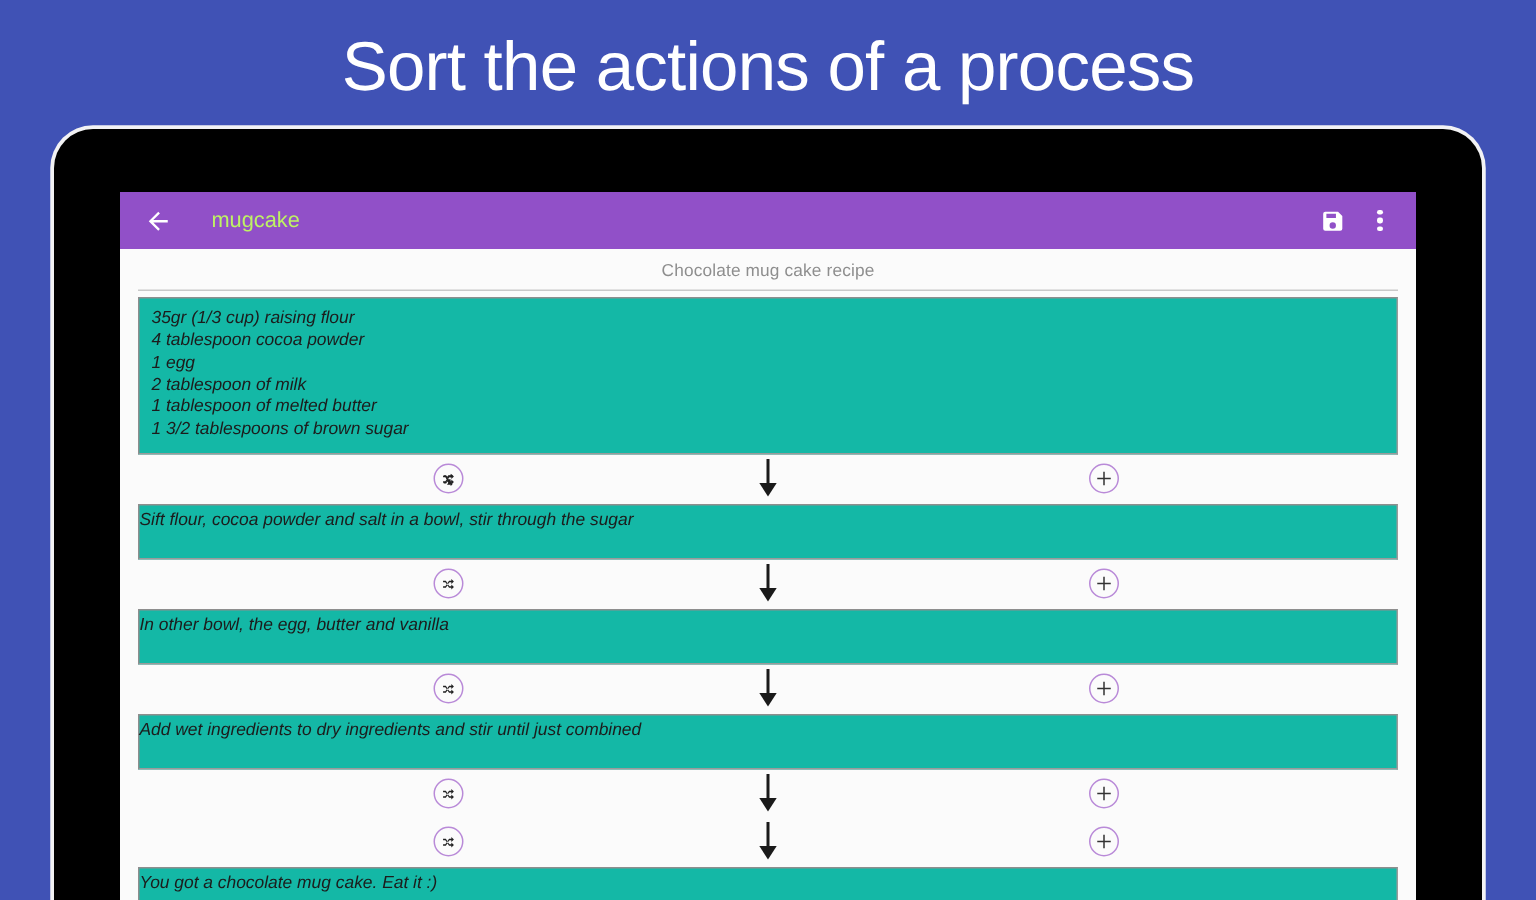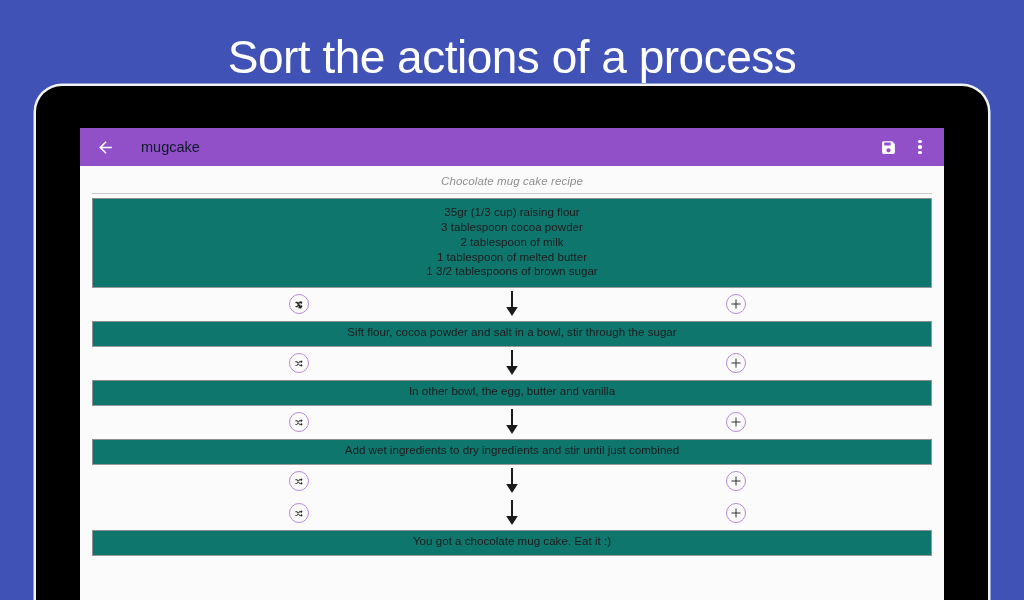--- a/index.html
+++ b/index.html
@@ -19,21 +19,21 @@
     position: relative;
     width: 1024px;
     height: 600px;
     background: #4052b5;
     overflow: hidden;
   }
 
   
   .headline {
     position: absolute;
-    top: 26px;
+    top: 13px;
     left: 0;
     width: 1024px;
     text-align: center;
     color: #ffffff;
     font-size: 46px;
     font-weight: 400;
     letter-spacing: -0.5px;
     line-height: 62px;
     white-space: nowrap;
   }
@@ -73,21 +73,21 @@
   }
   .appbar-back {
     width: 26px;
     height: 26px;
     display: flex;
     align-items: center;
     justify-content: center;
     flex: 0 0 auto;
   }
   .appbar-title {
-    color: #0f172a;
+    color: #bef264;
     font-size: 14.5px;
     font-weight: 400;
     margin-left: 23px;
     flex: 1 1 auto;
     white-space: nowrap;
     overflow: hidden;
   }
   .appbar-action {
     width: 28px;
     height: 28px;
@@ -120,47 +120,47 @@
     box-sizing: border-box;
     overflow: hidden;
   }
 
   .recipe-title {
     text-align: center;
     color: #8e8e8e;
     font-size: 11.5px;
     padding: 9px 0 6px;
     letter-spacing: 0.1px;
-    font-style: italic;
   }
   .divider {
     height: 1px;
     background: #c9c9c9;
     margin: 0 0 4px 0;
   }
 
   .box {
     border: 1px solid #9a9a9a;
     border-top-color: #8e8e8e;
     border-left-color: #8e8e8e;
-    background: #0f766e;
+    background: #14b8a6;
     box-sizing: border-box;
-    text-align: center;
+    text-align: left;
     color: #1c1c1c;
     font-size: 11.6px;
+    font-style: italic;
   }
 
   .ingredients {
     padding: 6px 8px 8px;
     line-height: 14.85px;
   }
   .ingredients div { white-space: nowrap; }
 
   .step {
-    height: 26px;
+    height: 37px;
     line-height: 19px;
     margin-top: 1px;
   }
 
   
   .connector {
     position: relative;
     height: 32px;
   }
   .icon-btn {
@@ -220,21 +220,22 @@
         </div>
       </div>
 
       <div class="content">
 
         <div class="recipe-title">Chocolate mug cake recipe</div>
         <div class="divider"></div>
 
         <div class="box ingredients">
           <div>35gr (1/3 cup) raising flour</div>
-          <div>3 tablespoon cocoa powder</div>
+          <div>4 tablespoon cocoa powder</div>
+          <div>1 egg</div>
           <div>2 tablespoon of milk</div>
           <div>1 tablespoon of melted butter</div>
           <div>1 3/2 tablespoons of brown sugar</div>
         </div>
 
         <div class="connector">
           <div class="icon-btn icon-shuffle">
             <svg width="11" height="11" viewBox="0 0 24 24" aria-hidden="true">
               <path d="M14 4l3 3-3 3V8h-2.2l-1.9 2.6-1.3-1.6L10.6 6H14V4zM4 6h3.4l1.9 2.6-1.3 1.6L6.4 8H4V6zm10 8v-2h-3.4L8.7 9.4 7.4 11l1.9 2.6L7.4 16H4v2h3.4l1.9-2.6 1.3 1.6L8.7 20H14v2l3-3-3-3z" fill="#222222"></path>
               <path d="M3 7h4l2.5 3.5-1 1.4L6.3 9H3V7zm0 8h3.3l2.2-2.9 1 1.4L7 17H3v-2zM15 4.5l3.8 3.5L15 11.5V9h-2.6l-2.1 2.8-1-1.4L11.7 7H15V4.5zm0 8l3.8 3.5L15 19.5V17h-3.3l-2.4-3.4 1-1.4 2.1 2.8H15v-2.5z" fill="#222222"></path>

